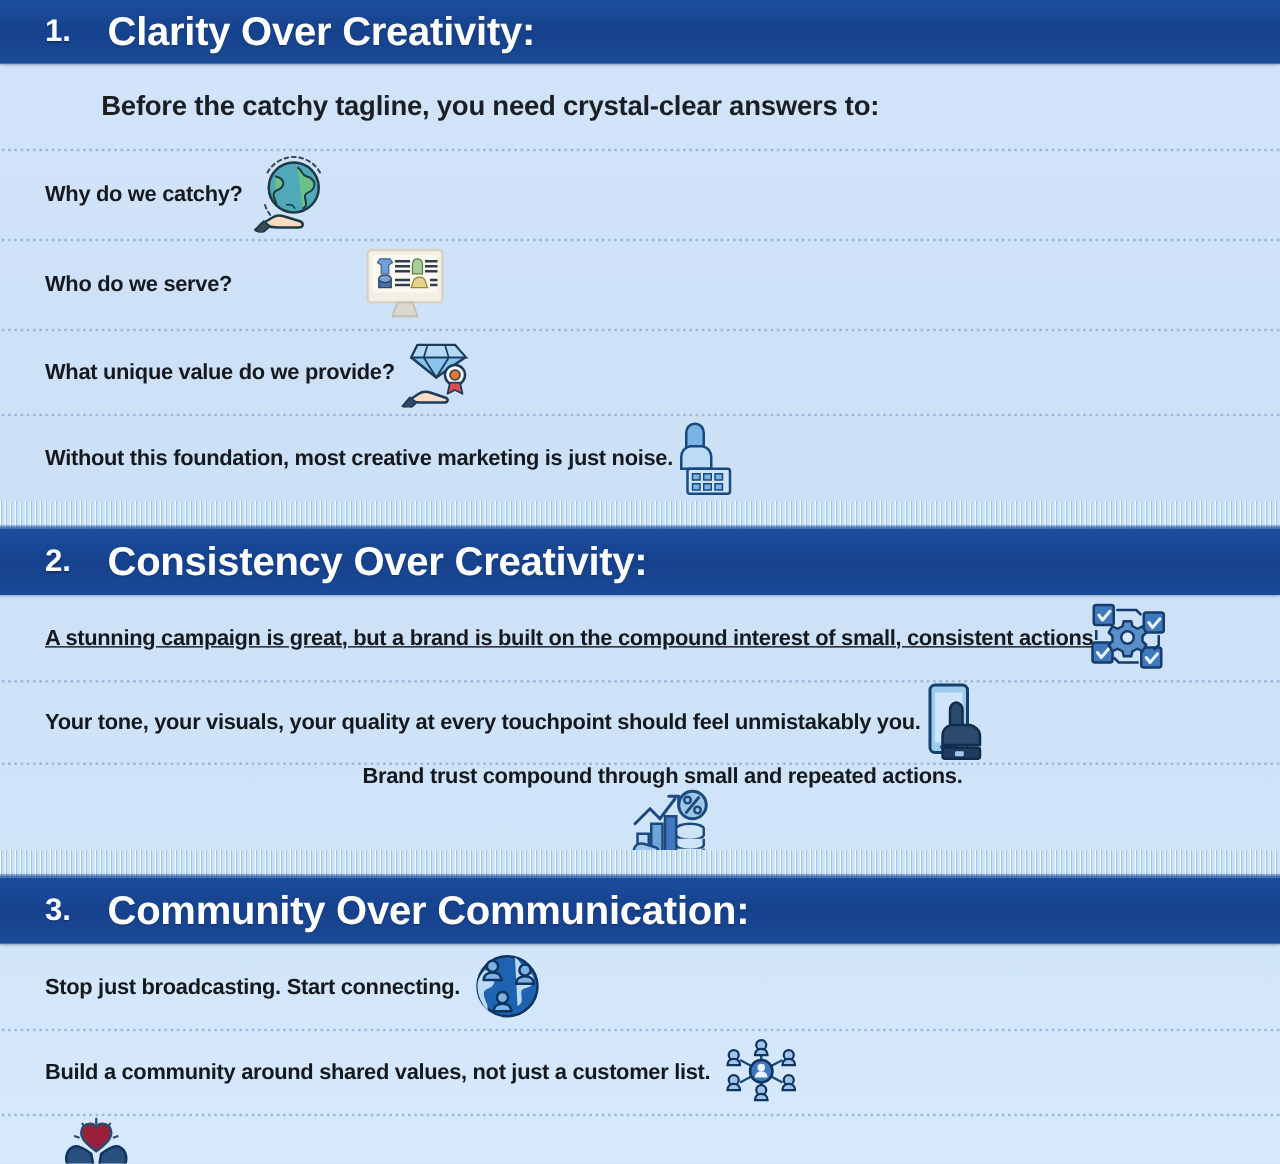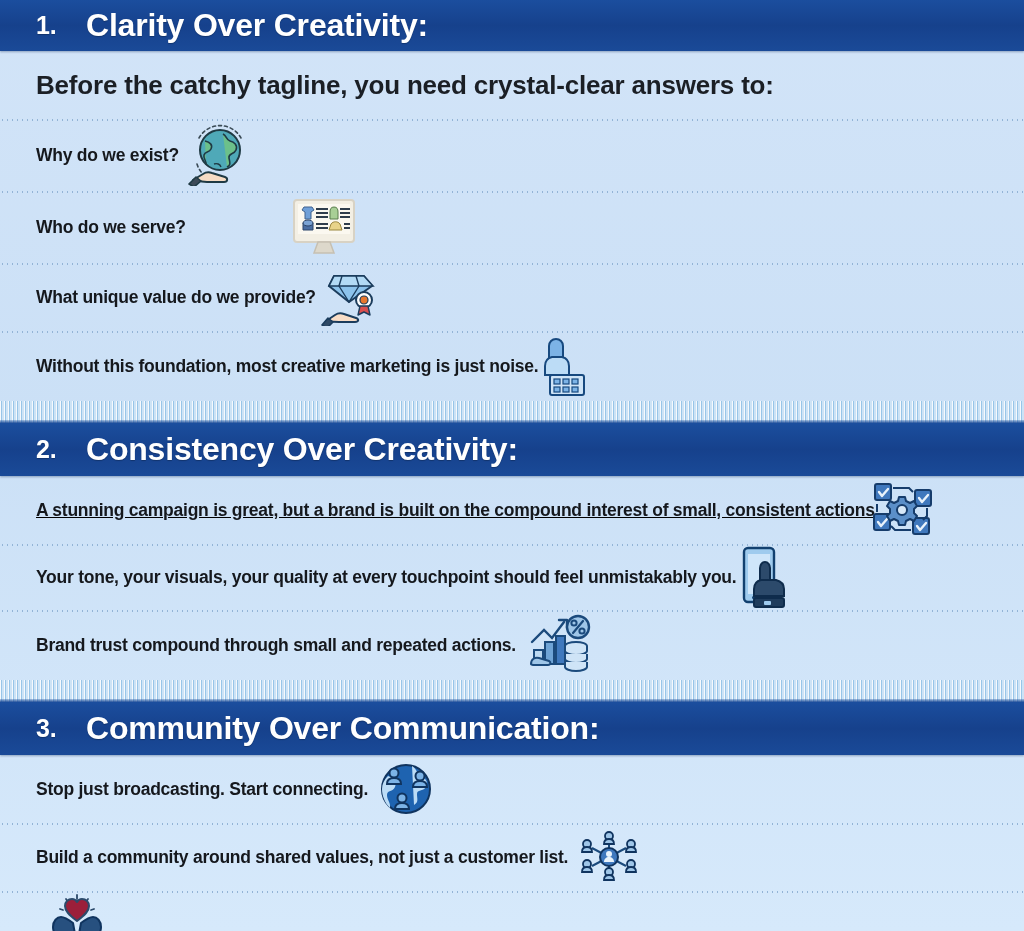--- a/index.html
+++ b/index.html
@@ -54,24 +54,25 @@
 
   
   .lead-row {
     position: relative;
     height: 68px;
     display: flex;
     align-items: center;
     padding-left: 36px;
   }
   .lead-row .lead-text {
-    font-size: 26px;
+    font-size: 22px;
     font-weight: bold;
     color: #1b1f25;
     letter-spacing: -0.2px;
+    margin-left: 45px;
   }
 
   
   .row {
     position: relative;
     display: flex;
     align-items: center;
     padding-left: 36px;
   }
   .row .row-text {
@@ -135,21 +136,21 @@
   <div class="section-header" id="hdr1">
     <span class="num">1.</span>
     <span class="title">Clarity Over Creativity:</span>
   </div>
 
   <div class="lead-row">
     <span class="lead-text">Before the catchy tagline, you need crystal-clear answers to:</span>
   </div>
 
   <div class="row dotted-top" style="height:72px;">
-    <span class="row-text">Why do we exist?</span>
+    <span class="row-text">Why do we catchy?</span>
     <span class="icon" style="margin-left:4px;">
       <svg width="72" height="62" viewBox="0 0 72 62">
         <path d="M16 14 A24 24 0 0 1 58 14" fill="none" stroke="#3a4a55" stroke-width="1.6" stroke-dasharray="3 3" stroke-linecap="round"></path>
         <path d="M14 40 A24 24 0 0 0 20 50" fill="none" stroke="#3a4a55" stroke-width="1.6" stroke-dasharray="3 3" stroke-linecap="round"></path>
         <circle cx="37" cy="26" r="20" fill="#4fa9b8" stroke="#1f3a44" stroke-width="2"></circle>
         <path d="M22 17c5 1 8 4 6 8s-6 2-7 6 3 6 2 10" fill="#6cc08a" stroke="#1f3a44" stroke-width="1.6"></path>
         <path d="M40 10c4 2 3 6 7 7s8 4 6 9-8 3-7 8 2 7-2 9" fill="#6cc08a" stroke="#1f3a44" stroke-width="1.6"></path>
         <path d="M31 40c3-1 6 0 7 3" fill="none" stroke="#1f3a44" stroke-width="1.4"></path>
         <path d="M10 56l10-6c3-2 6-2 9-1l13 4c3 1 3 5-1 5H24c-4 0-8-1-11-2z" fill="#f7dcc4" stroke="#1f3a44" stroke-width="2" stroke-linejoin="round"></path>
         <path d="M6 60l7-7 5 4-7 6z" fill="#3d4a57" stroke="#1f3a44" stroke-width="1.6" stroke-linejoin="round"></path>
@@ -255,21 +256,21 @@
         <rect x="10" y="8" width="22" height="40" fill="#cfe6fa"></rect>
         <rect x="14" y="50" width="14" height="3" rx="1.5" fill="#12406f"></rect>
         <path d="M27 16c3 0 5 3 5 6v16h-10V22c0-3 2-6 5-6z" fill="#2c4a6b" stroke="#0f2c4c" stroke-width="2"></path>
         <path d="M23 34c-4 1-7 4-7 9v7h30v-7c0-5-4-8-8-9z" fill="#2c4a6b" stroke="#0f2c4c" stroke-width="2"></path>
         <rect x="16" y="52" width="30" height="9" rx="2" fill="#1f3c5c" stroke="#0f2c4c" stroke-width="2"></rect>
         <rect x="26" y="55" width="7" height="4" rx="1" fill="#9fcbee"></rect>
       </svg>
     </span>
   </div>
 
-  <div class="row dotted-top" style="height:70px;">
+  <div class="row dotted-top" style="height:70px;flex-direction:column;">
     <span class="row-text">Brand trust compound through small and repeated actions.</span>
     <span class="icon" style="margin-left:10px;">
       <svg width="66" height="62" viewBox="0 0 66 62">
         <path d="M6 28L18 16l8 8 12-16" fill="none" stroke="#1b4a7c" stroke-width="2.4" stroke-linecap="round"></path>
         <path d="M33 6h8v8" fill="none" stroke="#1b4a7c" stroke-width="2.4" stroke-linecap="round" stroke-linejoin="round"></path>
         <circle cx="52" cy="13" r="11" fill="#9fc6e8" stroke="#1b4a7c" stroke-width="2.4"></circle>
         <circle cx="48" cy="9" r="2.6" fill="none" stroke="#1b4a7c" stroke-width="2"></circle>
         <circle cx="56" cy="17" r="2.6" fill="none" stroke="#1b4a7c" stroke-width="2"></circle>
         <path d="M57 7l-10 12" stroke="#1b4a7c" stroke-width="2.2" stroke-linecap="round"></path>
         <rect x="8" y="36" width="9" height="14" fill="#bcd9f2" stroke="#1b4a7c" stroke-width="2"></rect>

